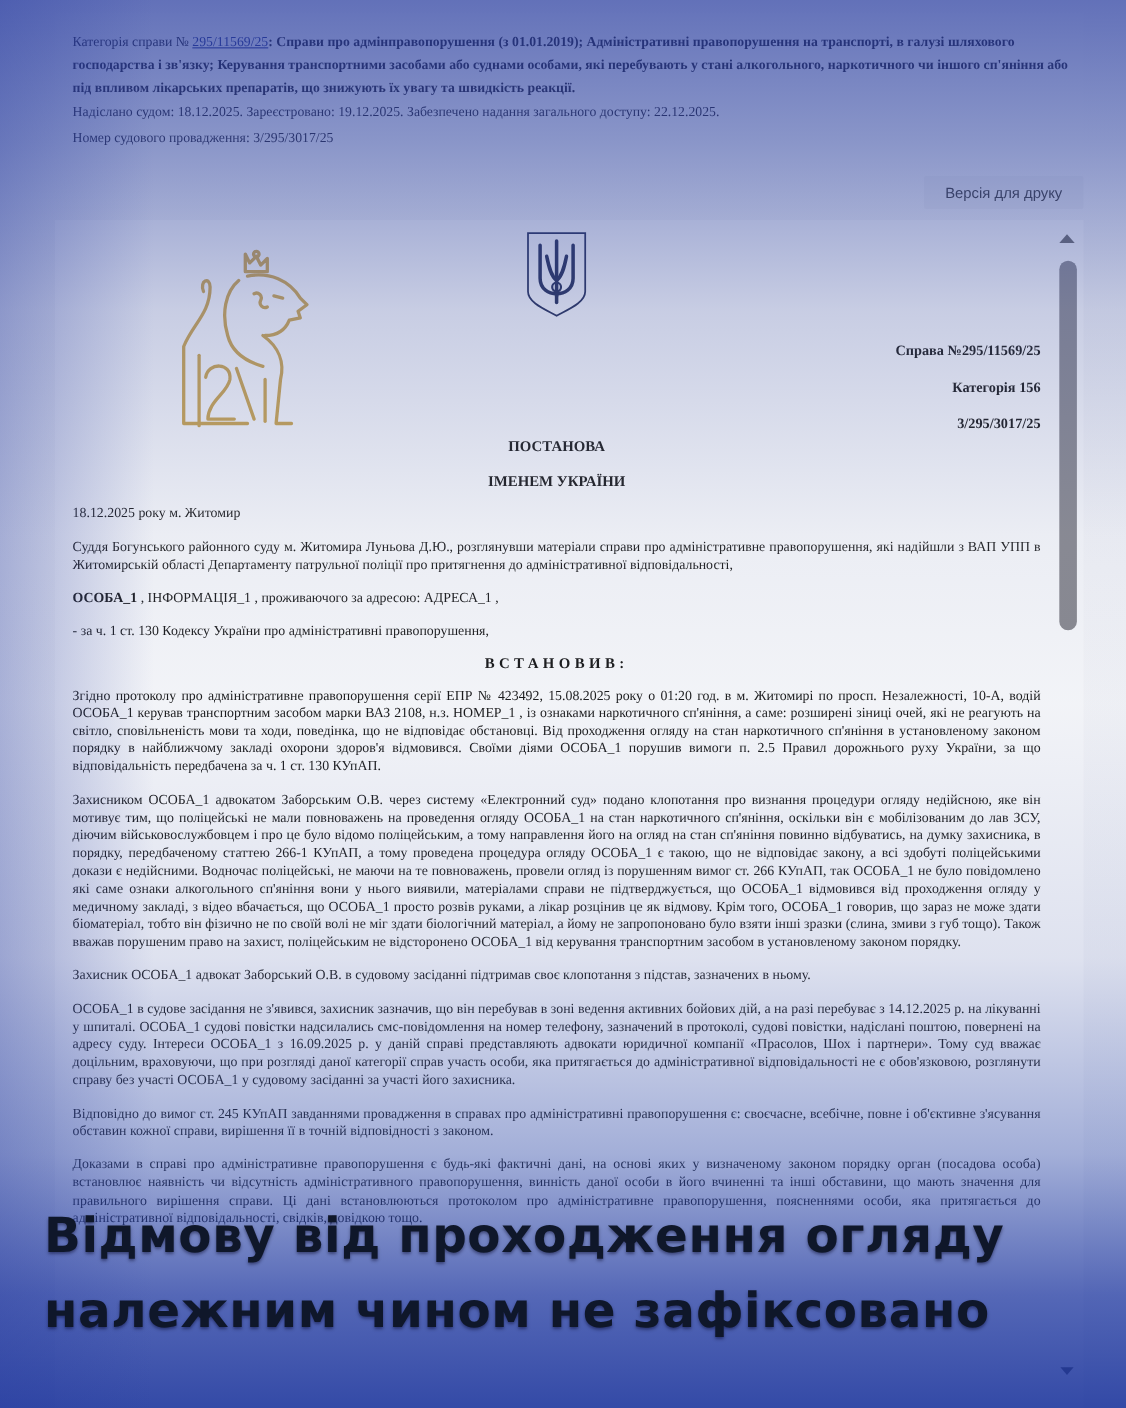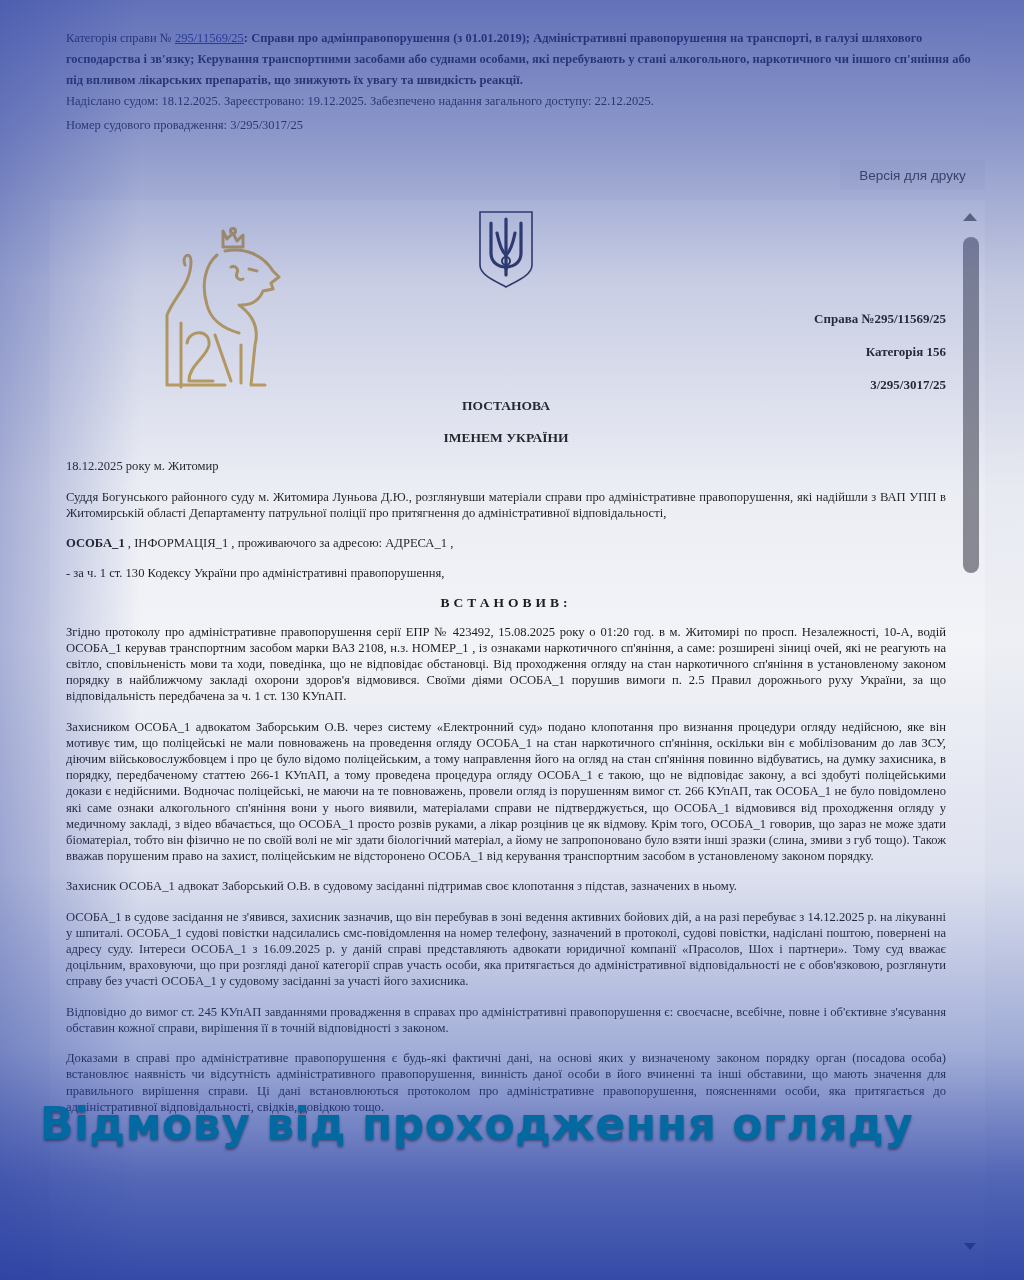--- a/index.html
+++ b/index.html
@@ -101,21 +101,21 @@
     .side-shade-left {
       position: absolute; left: 0; top: 0; width: 140px; height: 100%;
       background: linear-gradient(90deg, rgba(40,60,160,0.35), rgba(40,60,160,0));
       pointer-events: none;
     }
 
     
     .caption {
       position: absolute; left: 40px; top: 1090px; width: 960px;
       font-family: "DejaVu Sans", sans-serif; font-weight: bold;
-      color: #0369a1; font-size: 44px; line-height: 68px;
+      color: #0f172a; font-size: 44px; line-height: 68px;
       letter-spacing: 0.5px;
       text-shadow: 0 2px 3px rgba(0,0,30,0.45);
     }
     .caption span { display: block; }
   </style>
 </head>
 <body>
 
 <div class="page-bg"></div>
 
@@ -192,13 +192,14 @@
   <div class="para">ОСОБА_1 в судове засідання не з'явився, захисник зазначив, що він перебував в зоні ведення активних бойових дій, а на разі перебуває з 14.12.2025 р. на лікуванні у шпиталі. ОСОБА_1 судові повістки надсилались смс-повідомлення на номер телефону, зазначений в протоколі, судові повістки, надіслані поштою, повернені на адресу суду. Інтереси ОСОБА_1 з 16.09.2025 р. у даній справі представляють адвокати юридичної компанії «Прасолов, Шох і партнери». Тому суд вважає доцільним, враховуючи, що при розгляді даної категорії справ участь особи, яка притягається до адміністративної відповідальності не є обов'язковою, розглянути справу без участі ОСОБА_1 у судовому засіданні за участі його захисника.</div>
   <div class="para">Відповідно до вимог ст. 245 КУпАП завданнями провадження в справах про адміністративні правопорушення є: своєчасне, всебічне, повне і об'єктивне з'ясування обставин кожної справи, вирішення її в точній відповідності з законом.</div>
   <div class="para">Доказами в справі про адміністративне правопорушення є будь-які фактичні дані, на основі яких у визначеному законом порядку орган (посадова особа) встановлює наявність чи відсутність адміністративного правопорушення, винність даної особи в його вчиненні та інші обставини, що мають значення для правильного вирішення справи. Ці дані встановлюються протоколом про адміністративне правопорушення, поясненнями особи, яка притягається до адміністративної відповідальності, свідків, довідкою тощо.</div>
 </div>
 
 <div class="blue-overlay"></div>
 <div class="side-shade-left"></div>
 
 <div class="caption">
   <span>Відмову від проходження огляду</span>
+  <span>належним чином не зафіксовано</span>
 </div>
 
 </body></html>

